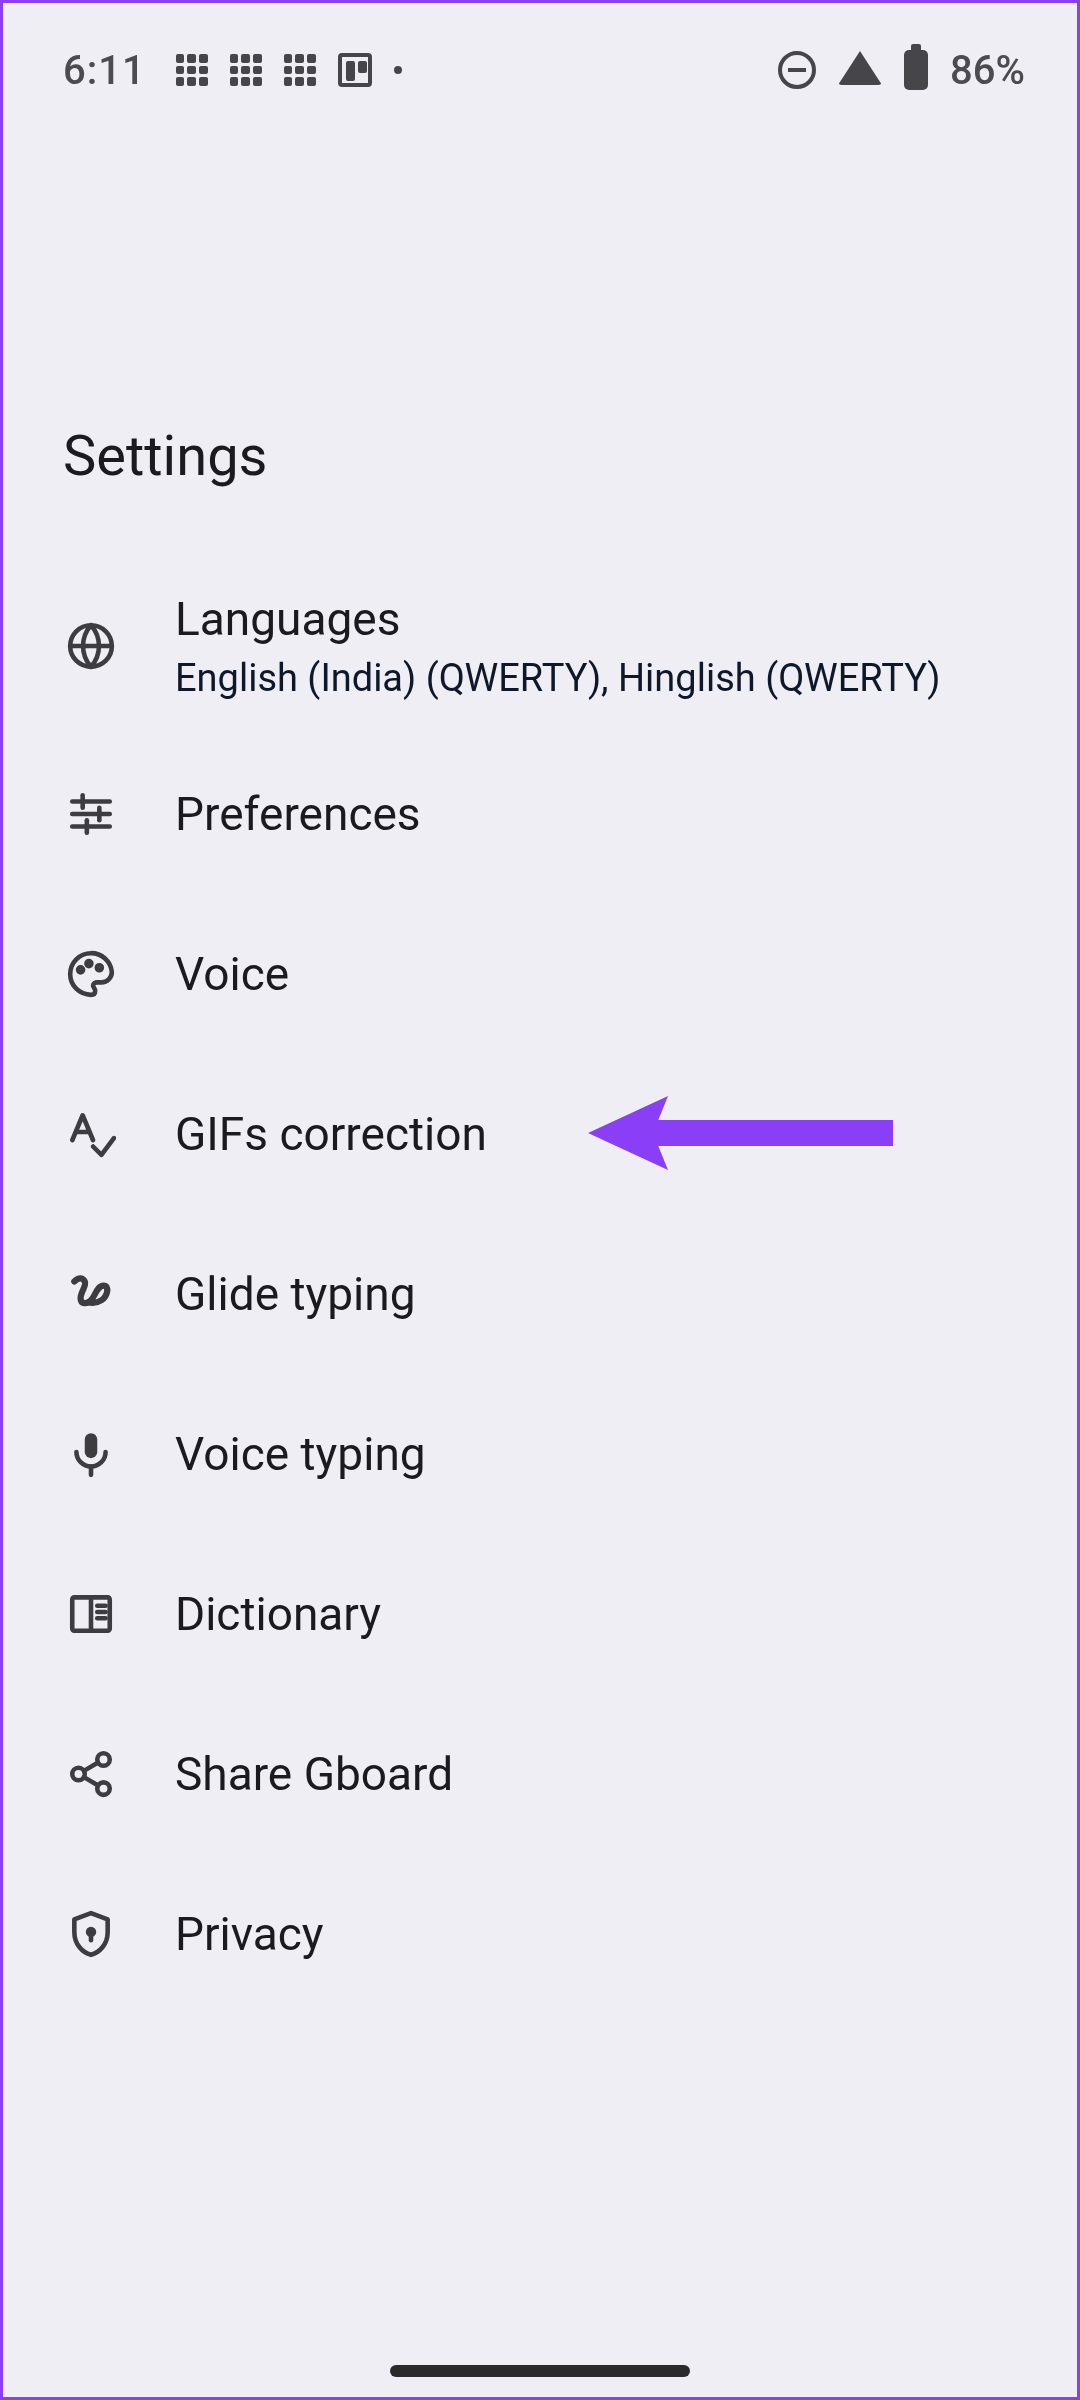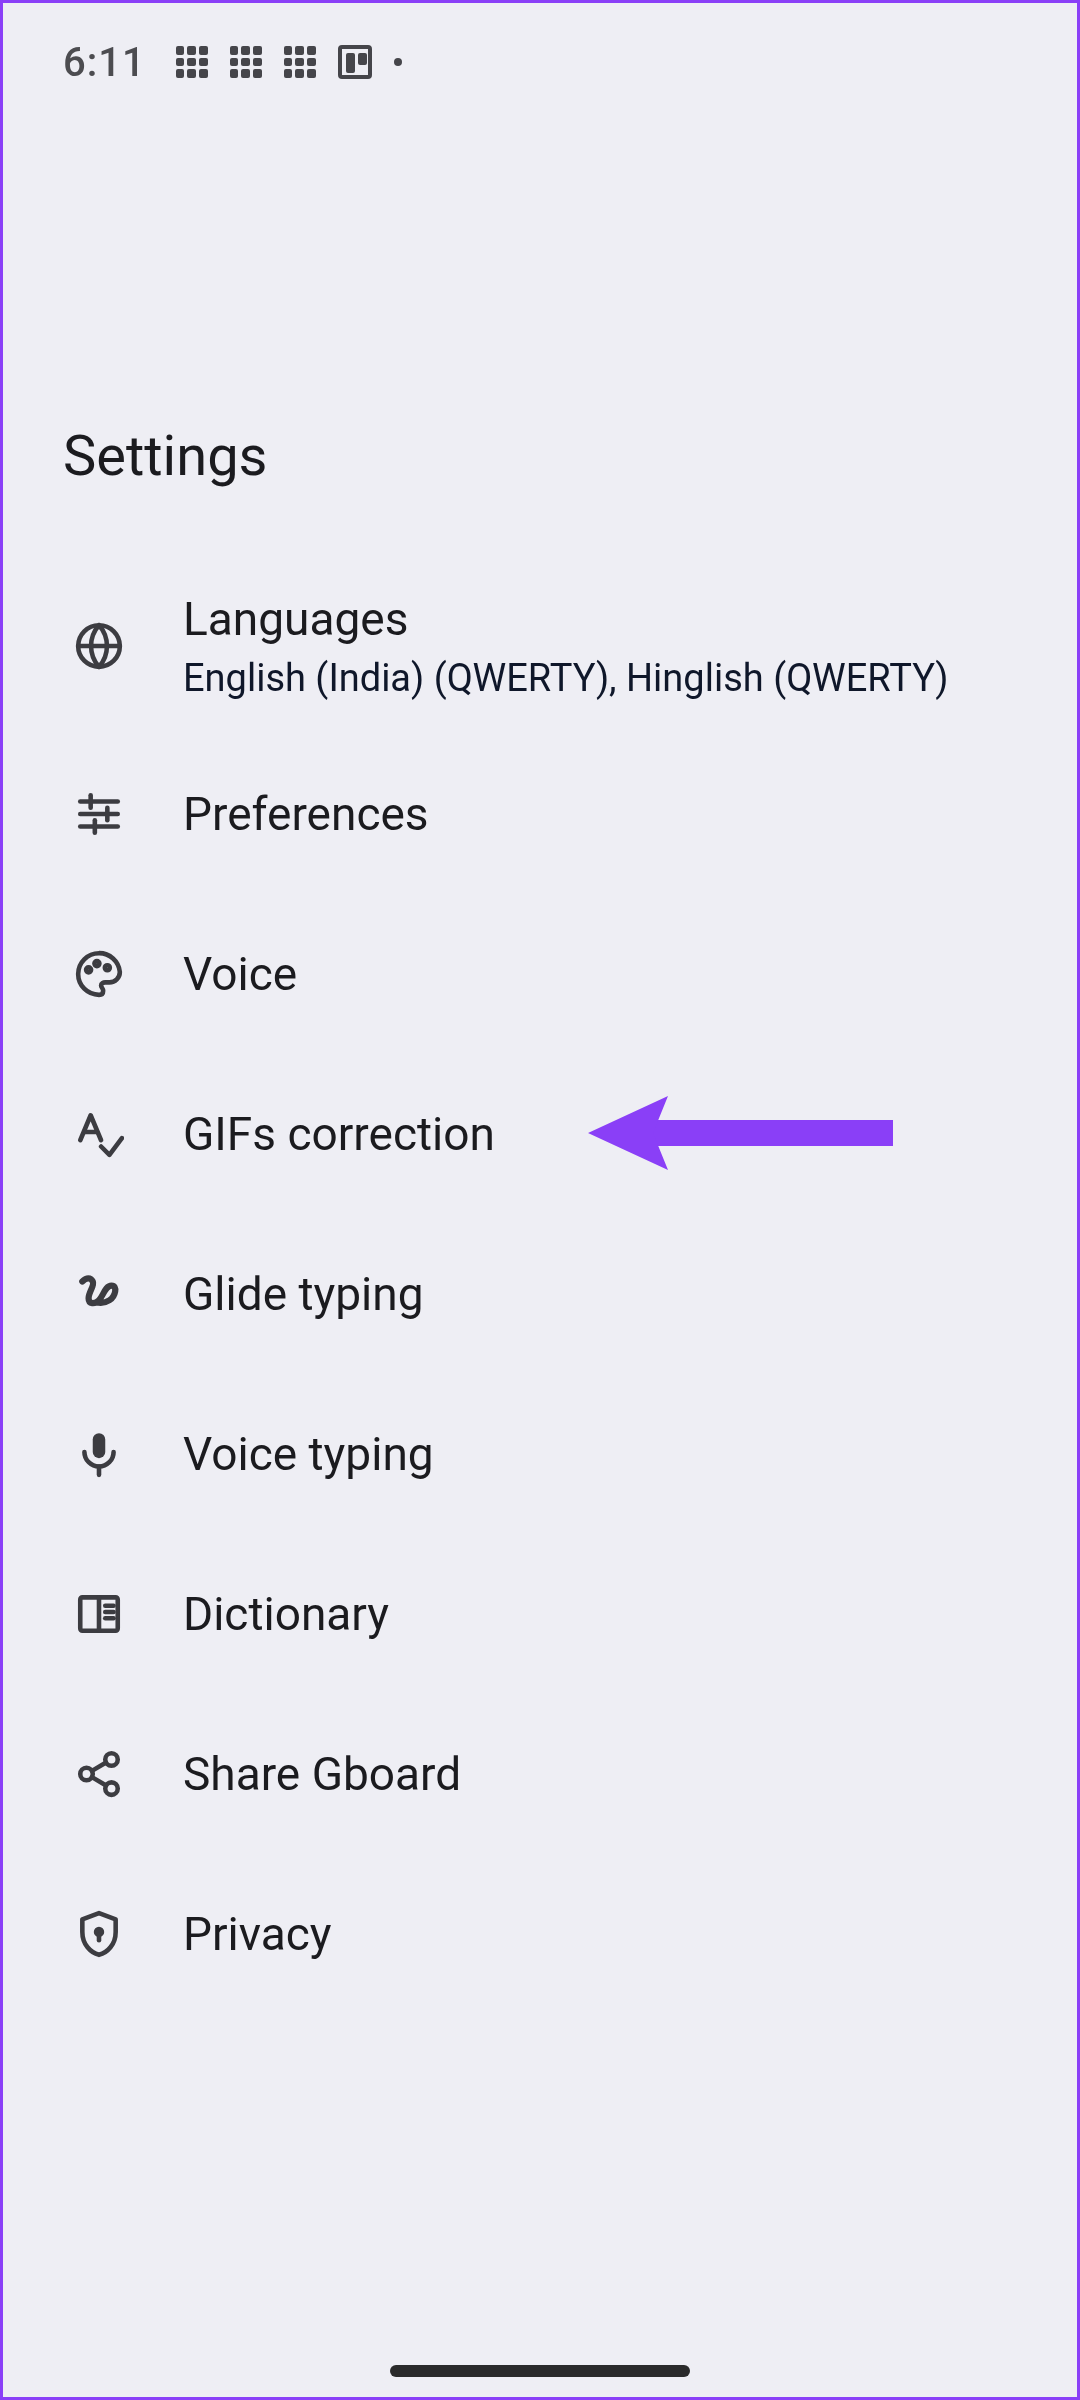--- a/index.html
+++ b/index.html
@@ -8,21 +8,21 @@
     background: #eeeef4;
     font-family: Roboto, "Segoe UI", Arial, sans-serif;
     color: #1b1b1f;
     position: relative;
     border: 3px solid #8a3ff7;
   }
 
   
   .status-bar {
     position: absolute;
-    top: 4px; left: 0; right: 0;
+    top: 12px; left: 0; right: 0;
     height: 110px;
     display: flex;
     align-items: center;
     justify-content: space-between;
     padding: 0 52px 0 60px;
     font-size: 40px;
     color: #4c4c50;
   }
   .status-left, .status-right { display:flex; align-items:center; gap:22px; }
   .status-left .clock { font-weight: 500; letter-spacing: 1px; margin-right: 8px; }
@@ -81,21 +81,21 @@
     left: 60px;
     font-size: 56px;
     font-weight: 400;
     color: #1b1b1f;
   }
 
   
   .list {
     position: absolute;
     top: 555px;
-    left: 0; right: 16px; padding-left: 8px;
+    left: 0; right: 16px;
   }
   .item {
     display: flex;
     align-items: center;
     gap: 56px;
     padding: 34px 60px 34px 60px;
     min-height: 160px;
   }
   .item .txt { display:flex; flex-direction:column; gap:10px; }
   .item .title { font-size: 46px; font-weight: 400; color:#1b1b1f; }
@@ -159,20 +159,26 @@
         <span></span>
         <span></span>
         <span></span>
         <span></span>
         <span></span>
         <span></span>
       </span>
     <span class="trello-ic"></span>
     <span class="dot"></span>
   </div>
+  <div class="status-right">
+    <span class="dnd-ic"></span>
+    <span class="wifi-ic"></span>
+    <span class="batt-ic"></span>
+    <span class="batt">86%</span>
+  </div>
 </div>
 
 <h1 class="page-title">Settings</h1>
 
 <div class="list">
 
   <div class="item">
     <span class="ic-wrap">
       <svg viewBox="0 0 24 24">
           <circle cx="12" cy="12" r="10"></circle>

